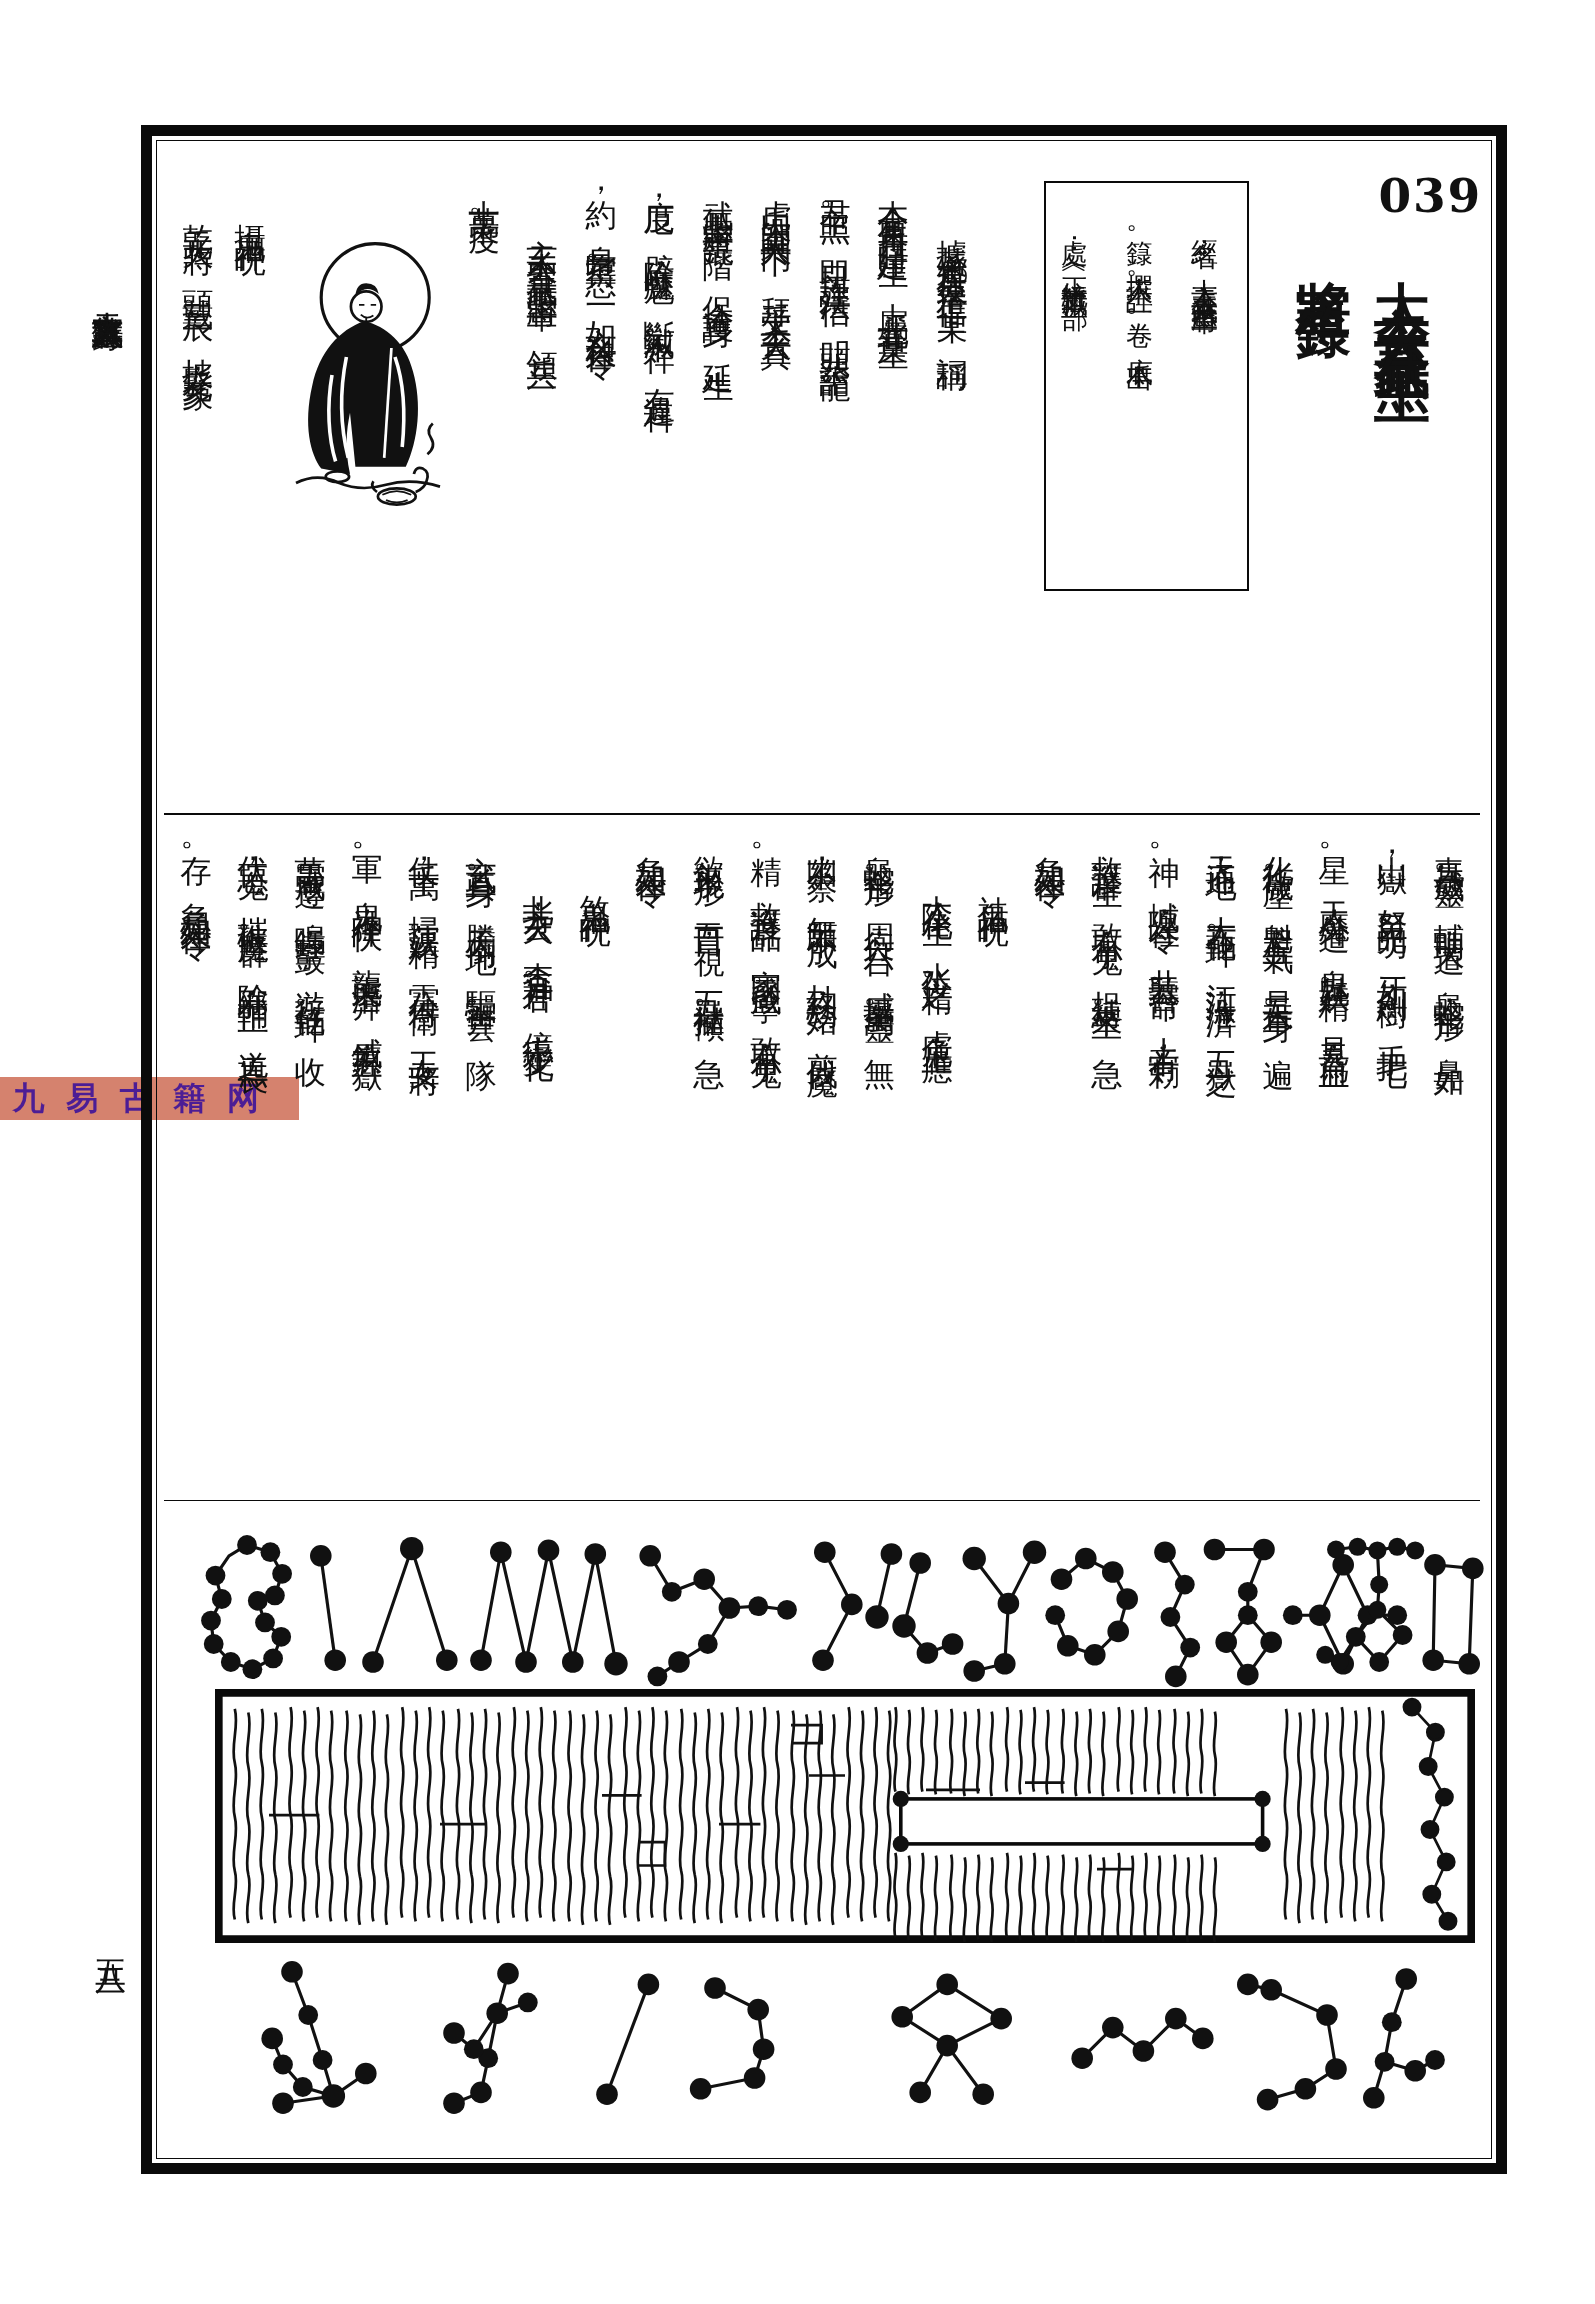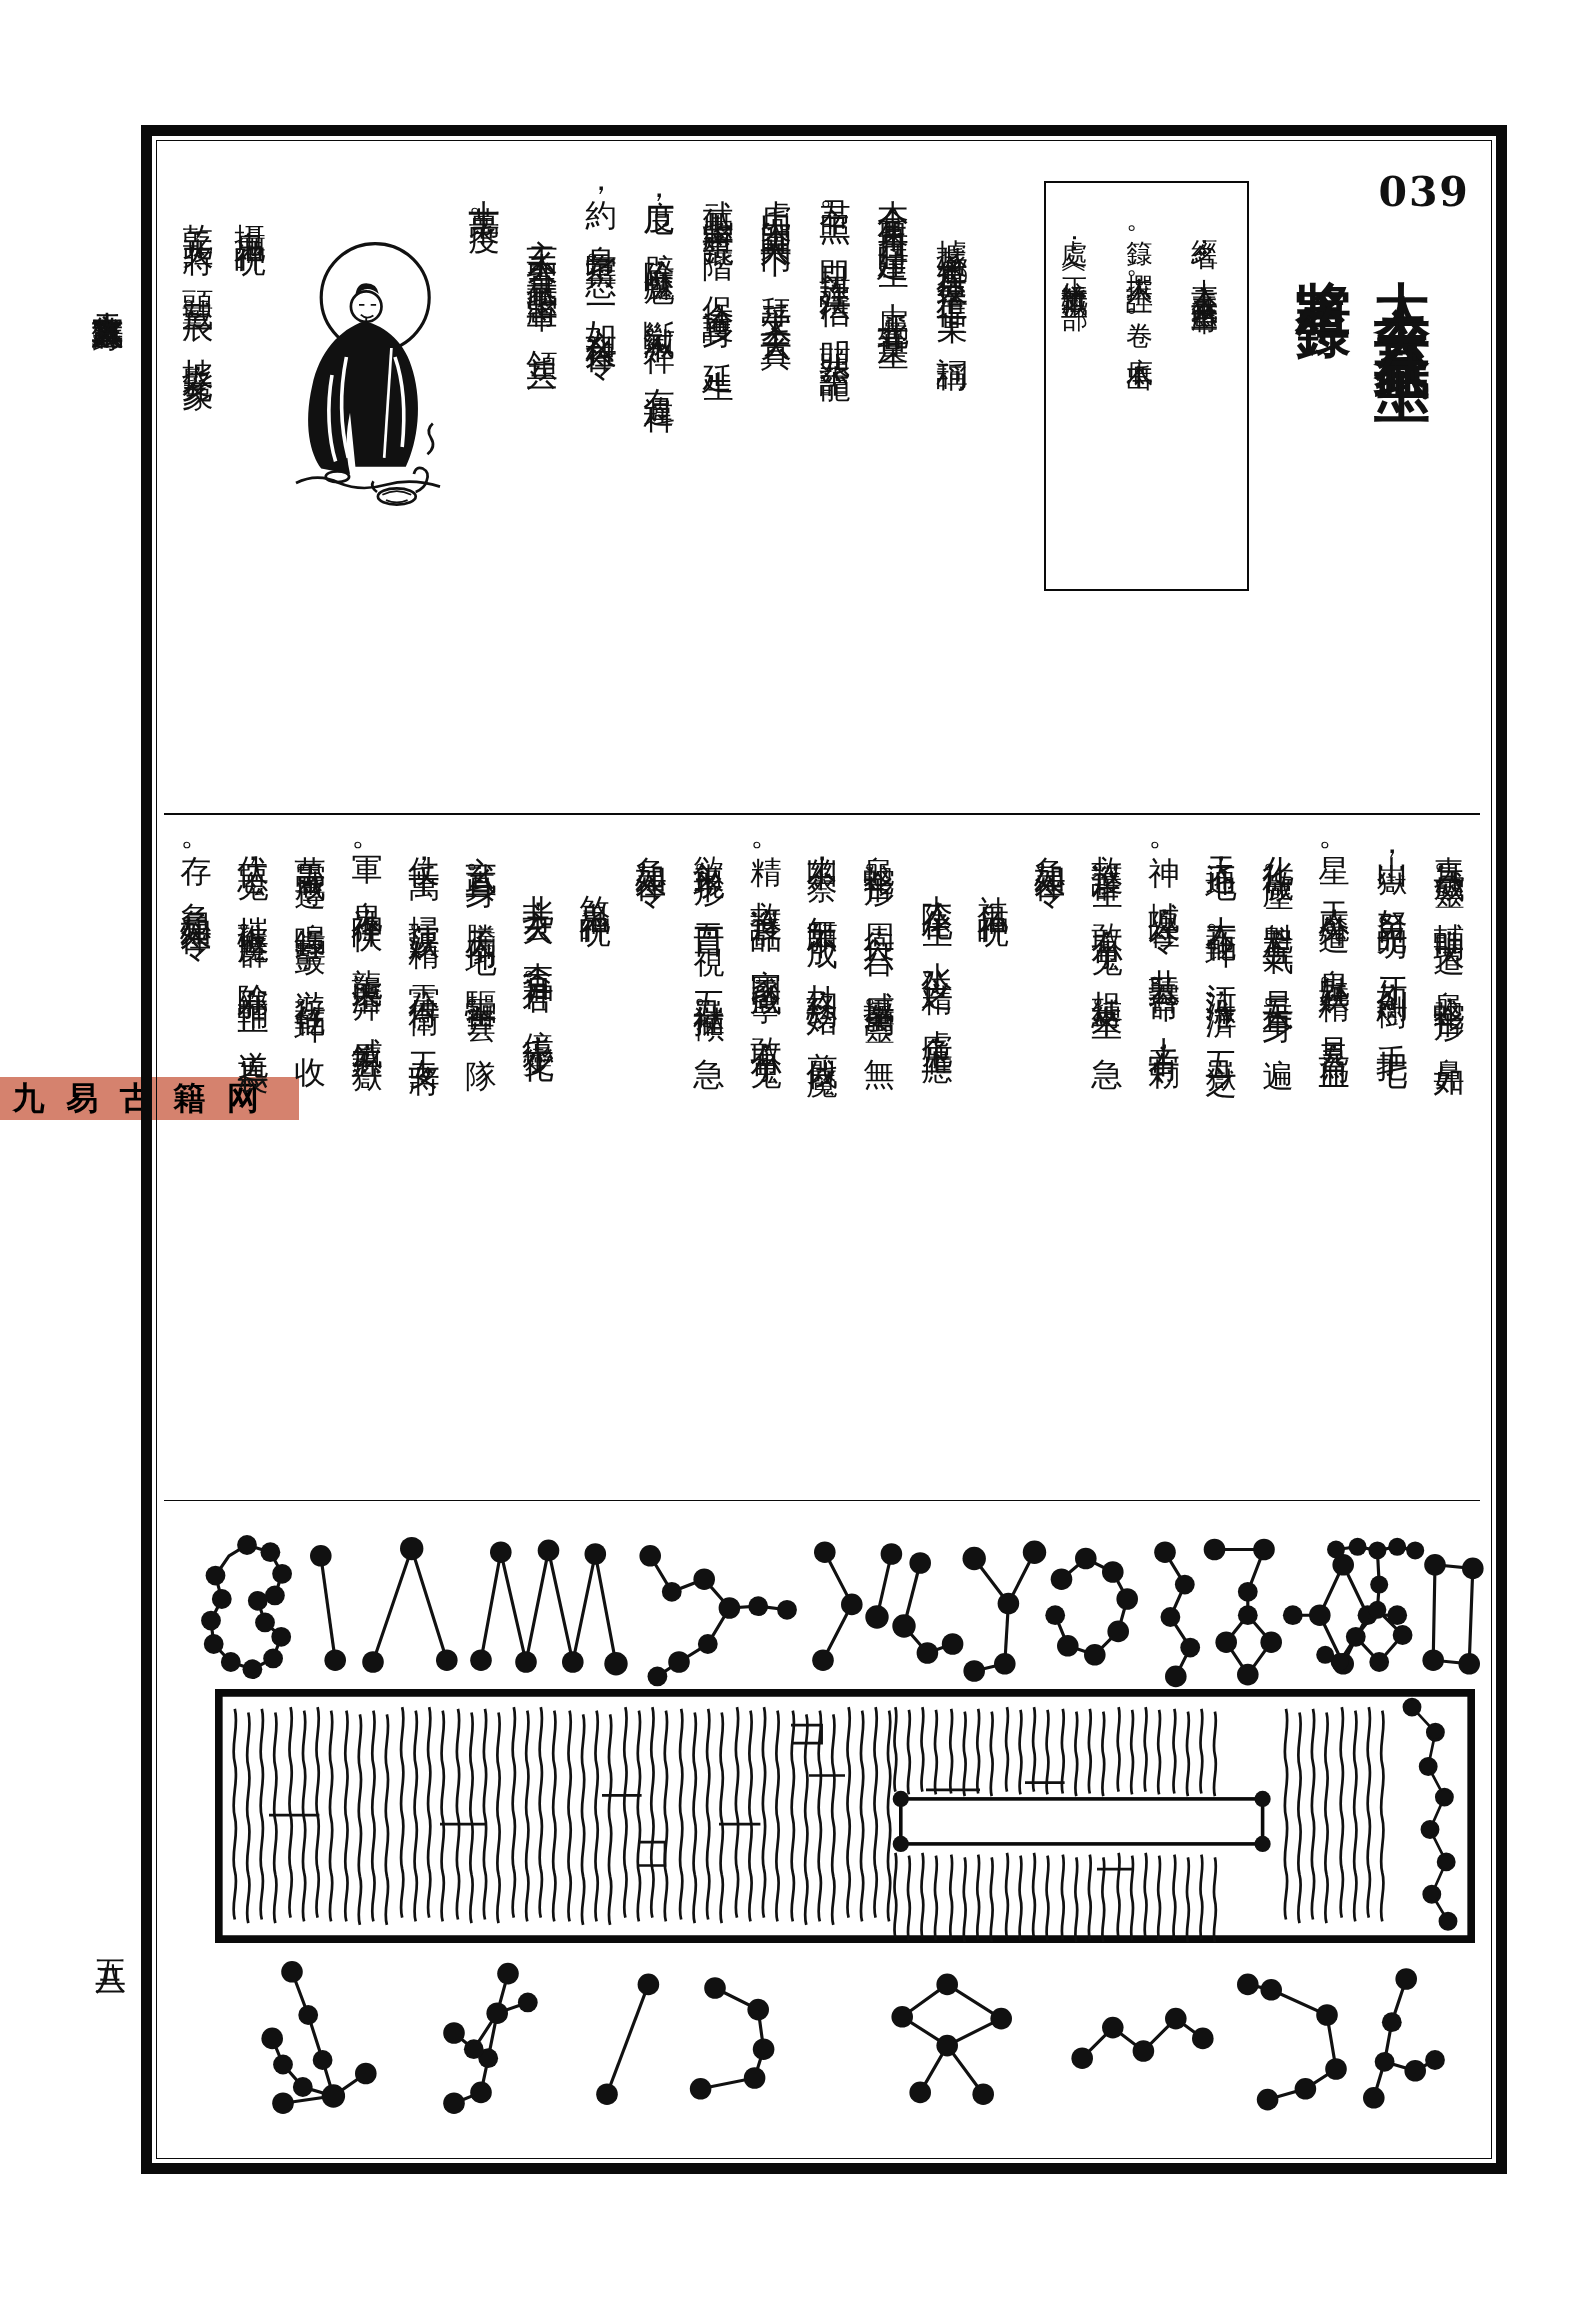--- a/index.html
+++ b/index.html
@@ -5,22 +5,22 @@
   html,body{margin:0;padding:0;background:#888;}
   #page{position:relative;width:1596px;height:2304px;background:#ffffff;overflow:hidden;
         font-family:"DejaVu Serif","Liberation Serif",serif;color:#111;}
   .vtext{writing-mode:vertical-rl;text-orientation:upright;white-space:nowrap;}
   
   #frame{position:absolute;left:141px;top:125px;width:1366px;height:2049px;
          border:11.7px solid #0a0a0a;box-sizing:border-box;}
   #inner{position:absolute;left:3.6px;top:3.6px;right:3.6px;bottom:3.6px;border:1.8px solid #0a0a0a;}
   .divider{position:absolute;left:7.2px;width:1316px;height:0;border-top:2.7px solid #0a0a0a;}
   
-  .code039{position:absolute;left:1222px;top:27px;width:99px;text-align:left;
-           font-size:41px;font-weight:bold;letter-spacing:1.8px;}
+  .code039{position:absolute;left:1222px;top:27px;width:99px;text-align:right;
+           font-size:47px;font-weight:bold;letter-spacing:1.8px;}
   .title-col{position:absolute;font-size:56px;font-weight:bold;letter-spacing:12.6px;line-height:86px;}
   #colophon{position:absolute;left:887px;top:40px;width:205px;height:410px;
             border:2.7px solid #0a0a0a;box-sizing:border-box;}
   #colophon .cwrap{position:absolute;right:9px;top:36px;height:360px;
                    writing-mode:vertical-rl;text-orientation:upright;}
   #colophon .ccol{font-size:27px;letter-spacing:3.6px;line-height:65px;white-space:nowrap;}
   
   .bcol{position:absolute;font-size:31.5px;letter-spacing:7.2px;line-height:58px;}
   
   #running-title{position:absolute;left:86px;top:286px;font-size:32px;letter-spacing:0.9px;}
@@ -32,21 +32,21 @@
   svg{display:block;}
 </style>
 </head>
 <body>
 
 <div id="page">
 
   <div id="running-title" class="vtext">太上玄天真武無上將軍錄</div>
 
   <div id="watermark" style="background:#d5826e;">
-    <span style="color:#000000;">九易古籍网</span>
+    <span style="color:#4c1d95;">九易古籍网</span>
   </div>
 
   <div id="page-number" class="vtext">五八三</div>
 
   <div id="frame">
     <div id="inner">
 
       <div class="code039">039</div>
 
       <div class="title-col vtext" style="left:1204px;top:95px;">太上玄天真武無上</div>

